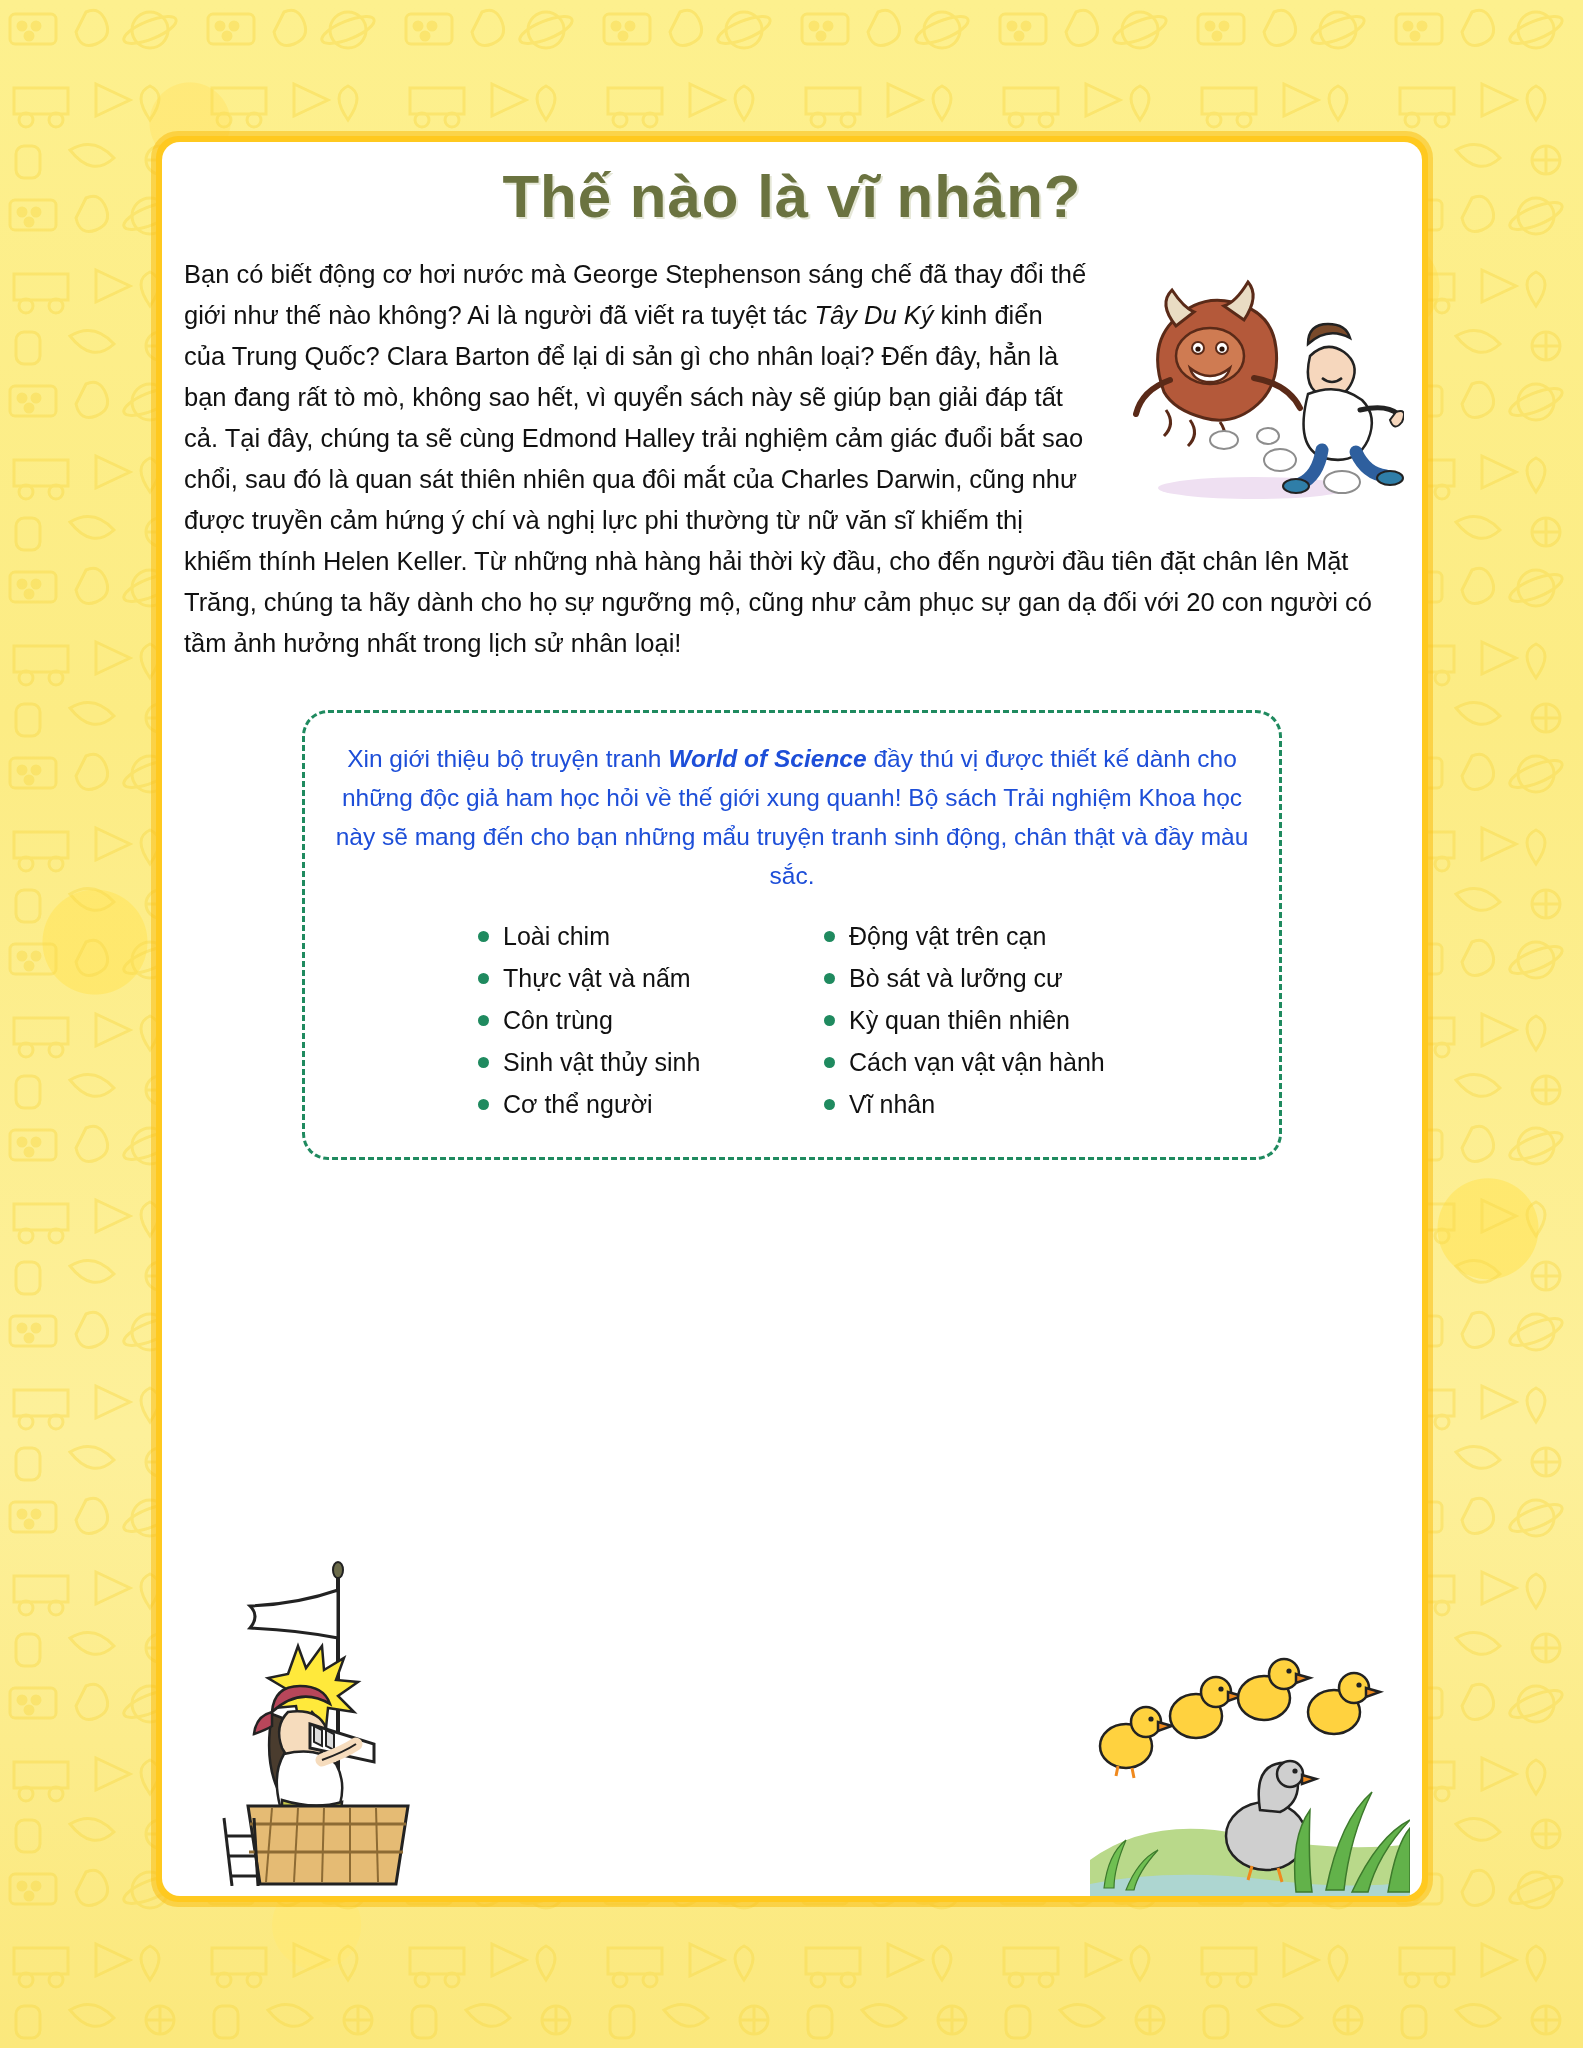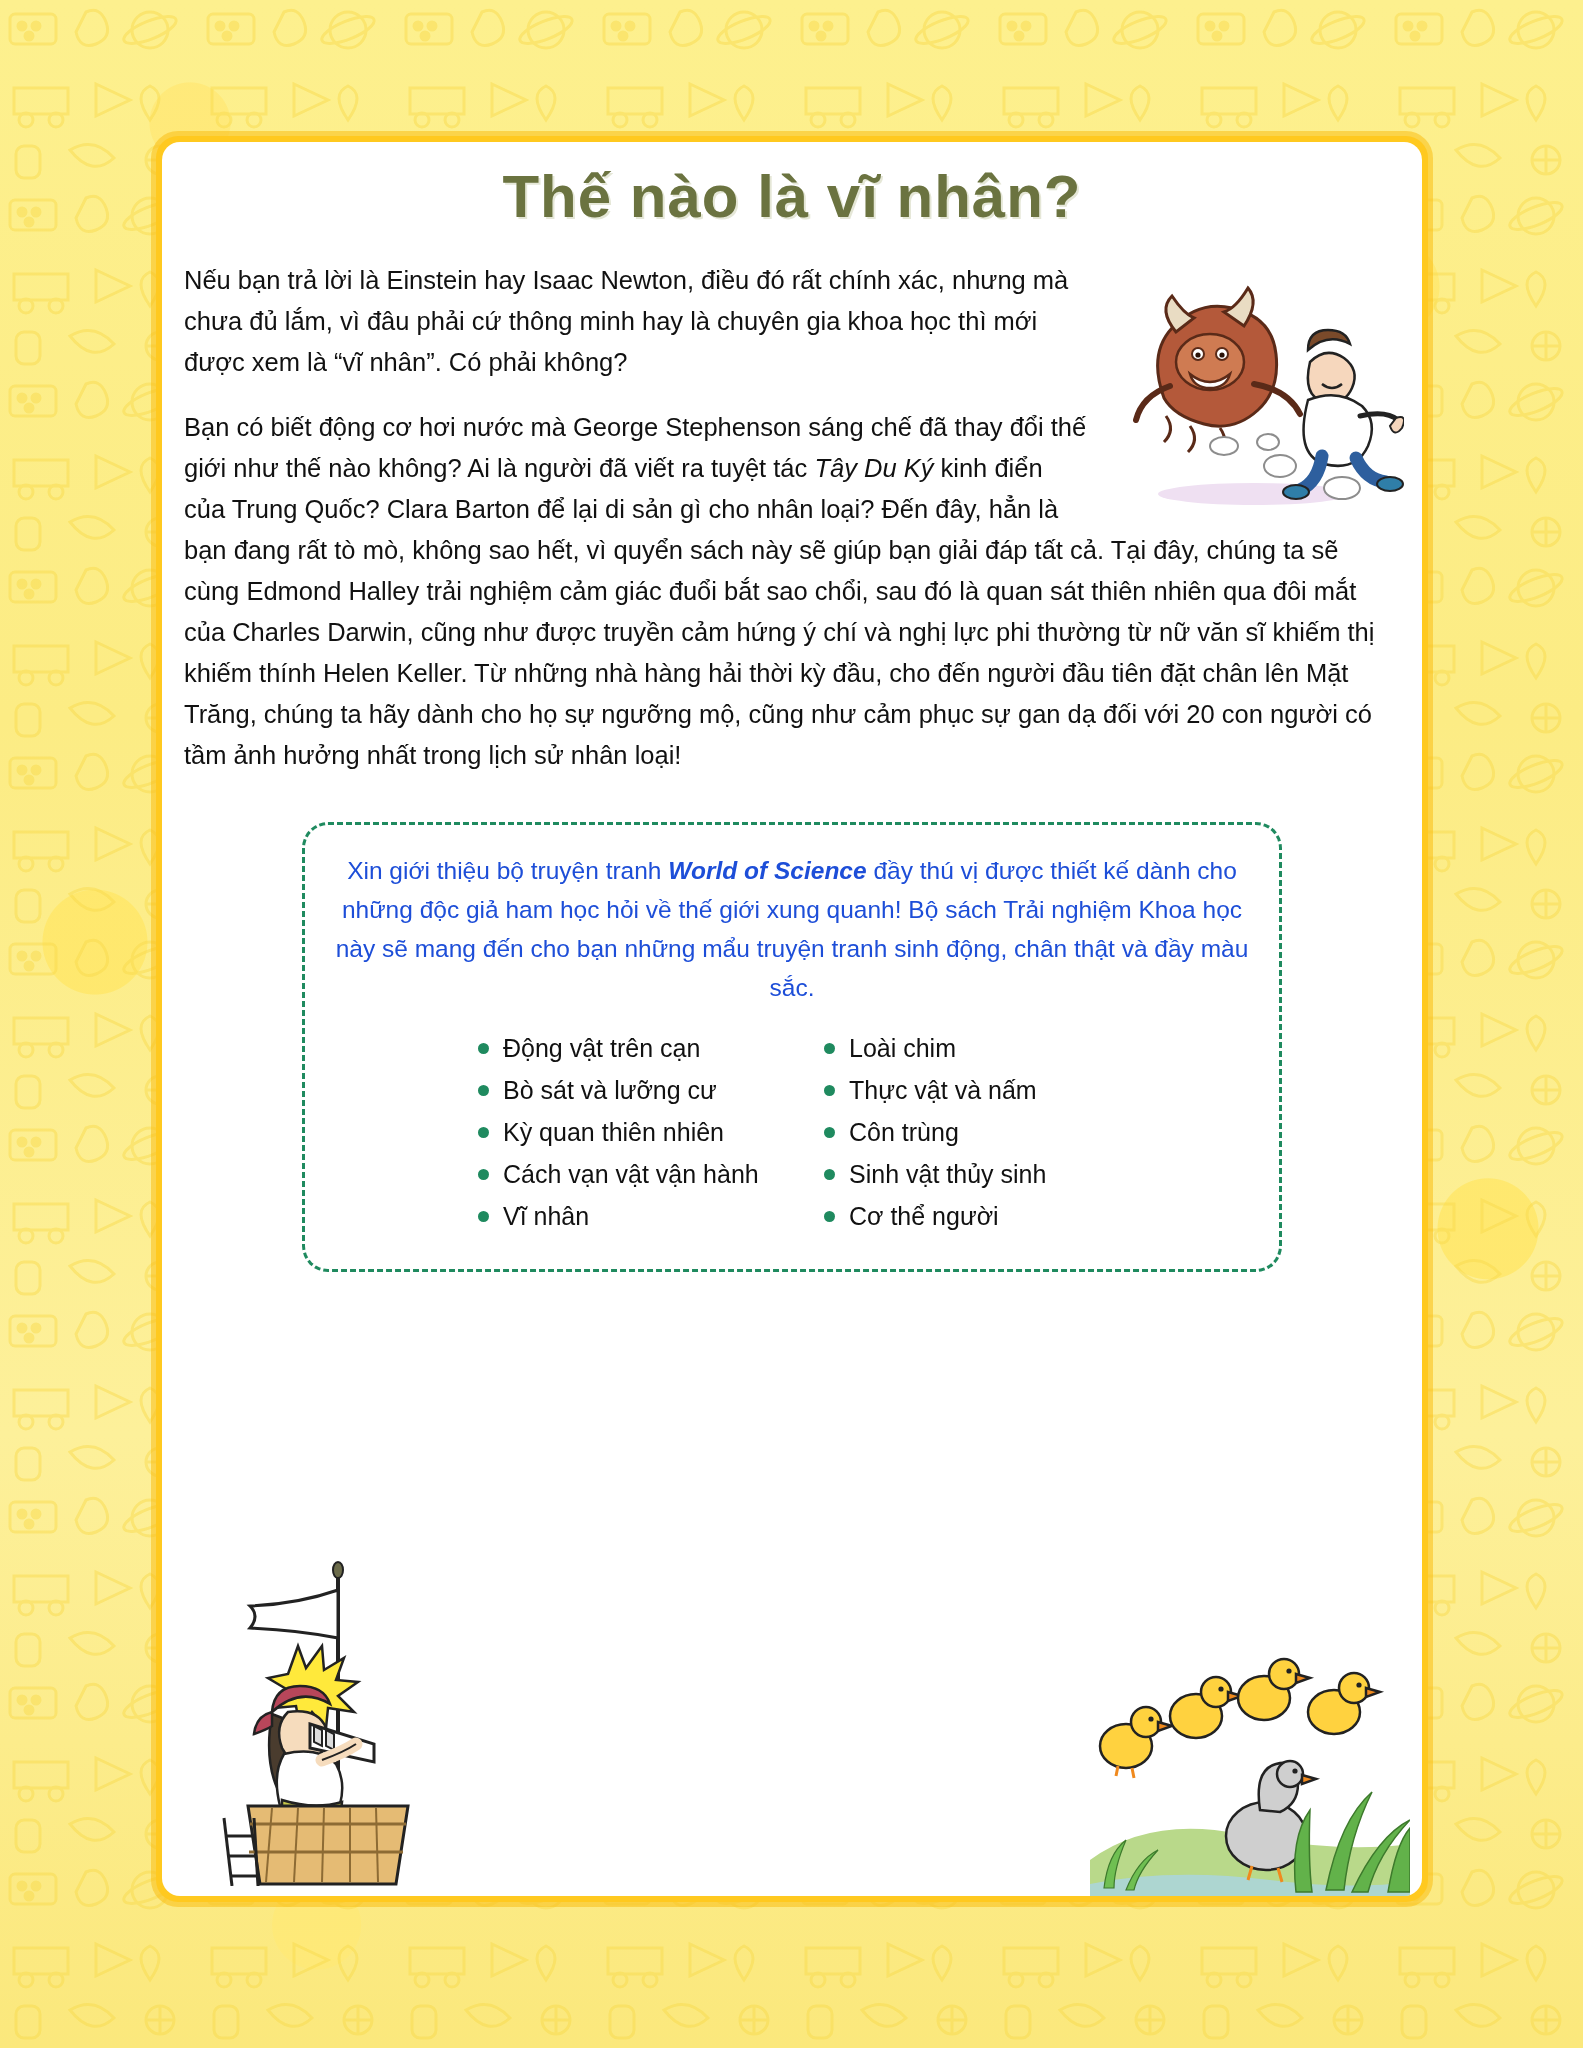--- a/index.html
+++ b/index.html
@@ -201,72 +201,71 @@
 
           <g fill="#fff" stroke="#8d8d8d" stroke-width="2">
             <ellipse cx="176" cy="200" rx="16" ry="11"></ellipse>
             <ellipse cx="164" cy="176" rx="11" ry="8"></ellipse>
             <ellipse cx="238" cy="222" rx="18" ry="11"></ellipse>
             <ellipse cx="120" cy="180" rx="14" ry="9"></ellipse>
           </g>
         </svg>
       </div>
 
-      <p class="para p1">Nếu bạn trả lời là Einstein hay Isaac Newton, điều đó rất chính xác, nhưng mà chưa đủ lắm, vì đâu phải cứ thông minh hay là chuyên gia khoa học thì mới được xem là “vĩ nhân”. Có phải không?</p>
 
       <p class="para p2"><span>Bạn có biết động cơ hơi nước mà George Stephenson sáng chế đã thay đổi thế giới như thế nào không? Ai là người đã viết ra tuyệt tác </span><em>Tây Du Ký</em><span> kinh điển của Trung Quốc? Clara Barton để lại di sản gì cho nhân loại? Đến đây, hẳn là bạn đang rất tò mò, không sao hết, vì quyển sách này sẽ giúp bạn giải đáp tất cả. Tại đây, chúng ta sẽ cùng Edmond Halley trải nghiệm cảm giác đuổi bắt sao chổi, sau đó là quan sát thiên nhiên qua đôi mắt của Charles Darwin, cũng như được truyền cảm hứng ý chí và nghị lực phi thường từ nữ văn sĩ khiếm thị khiếm thính Helen Keller. Từ những nhà hàng hải thời kỳ đầu, cho đến người đầu tiên đặt chân lên Mặt Trăng, chúng ta hãy dành cho họ sự ngưỡng mộ, cũng như cảm phục sự gan dạ đối với 20 con người có tầm ảnh hưởng nhất trong lịch sử nhân loại!</span></p>
 
       <div id="promo">
         <p class="promo-text"><span>Xin giới thiệu bộ truyện tranh </span><b>World of Science</b><span> đầy thú vị được thiết kế dành cho những độc giả ham học hỏi về thế giới xung quanh! Bộ sách Trải nghiệm Khoa học này sẽ mang đến cho bạn những mẩu truyện tranh sinh động, chân thật và đầy màu sắc.</span></p>
 
 
         <div class="bullet-cols">
           <div class="bullet-col">
             <div class="bullet-item">
               <span class="dot"></span>
+              <span>Loài chim</span>
+            </div>
+            <div class="bullet-item">
+              <span class="dot"></span>
+              <span>Thực vật và nấm</span>
+            </div>
+            <div class="bullet-item">
+              <span class="dot"></span>
+              <span>Côn trùng</span>
+            </div>
+            <div class="bullet-item">
+              <span class="dot"></span>
+              <span>Sinh vật thủy sinh</span>
+            </div>
+            <div class="bullet-item">
+              <span class="dot"></span>
+              <span>Cơ thể người</span>
+            </div>
+          </div>
+
+          <div class="bullet-col">
+            <div class="bullet-item">
+              <span class="dot"></span>
               <span>Động vật trên cạn</span>
             </div>
             <div class="bullet-item">
               <span class="dot"></span>
               <span>Bò sát và lưỡng cư</span>
             </div>
             <div class="bullet-item">
               <span class="dot"></span>
               <span>Kỳ quan thiên nhiên</span>
             </div>
             <div class="bullet-item">
               <span class="dot"></span>
               <span>Cách vạn vật vận hành</span>
             </div>
             <div class="bullet-item">
               <span class="dot"></span>
               <span>Vĩ nhân</span>
-            </div>
-          </div>
-
-          <div class="bullet-col">
-            <div class="bullet-item">
-              <span class="dot"></span>
-              <span>Loài chim</span>
-            </div>
-            <div class="bullet-item">
-              <span class="dot"></span>
-              <span>Thực vật và nấm</span>
-            </div>
-            <div class="bullet-item">
-              <span class="dot"></span>
-              <span>Côn trùng</span>
-            </div>
-            <div class="bullet-item">
-              <span class="dot"></span>
-              <span>Sinh vật thủy sinh</span>
-            </div>
-            <div class="bullet-item">
-              <span class="dot"></span>
-              <span>Cơ thể người</span>
             </div>
           </div>
         </div>
       </div>
     </div>
 
     <div id="pirate-ill">
       <svg viewBox="0 0 240 330" aria-hidden="true">
 
         <line x1="128" y1="16" x2="128" y2="250" stroke="#222" stroke-width="4"></line>

